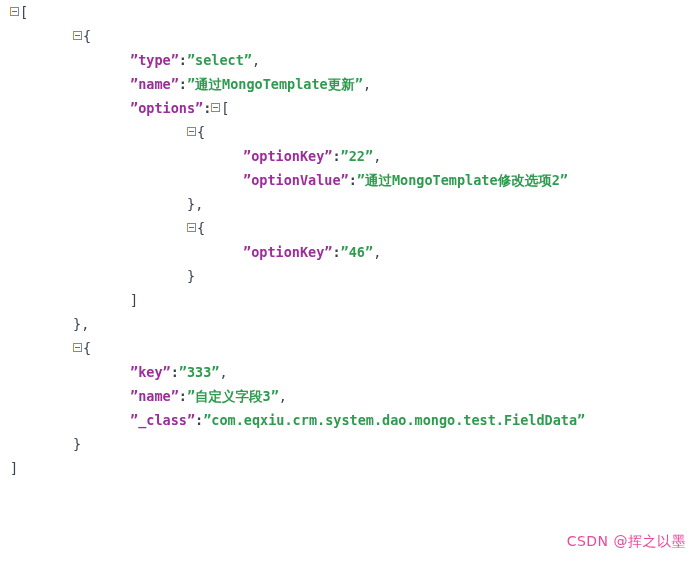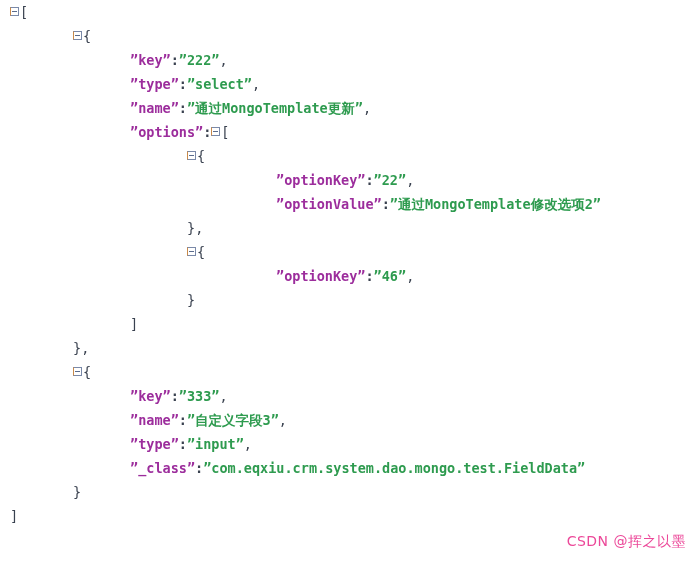--- a/index.html
+++ b/index.html
@@ -33,21 +33,21 @@
     font-size: 13.5px;
     letter-spacing: 0px;
     display: block;
   }
 
   
   .ind-0 { padding-left: 10px; }
   .ind-1 { padding-left: 73px; }
   .ind-2 { padding-left: 130px; }
   .ind-3 { padding-left: 187px; }
-  .ind-4 { padding-left: 243px; margin-left: 33px; }
+  .ind-4 { padding-left: 243px; }
 
   .toggle-box {
     display: inline-block;
     width: 9px;
     height: 9px;
     border: 1px solid #7a89a8;
     border-left: 1px solid #c98a4a;
     background: #ffffff;
     position: relative;
     vertical-align: 1px;
@@ -92,35 +92,33 @@
     user-select: none;
     white-space: nowrap;
   }
 </style>
 </head>
 <body>
 
 <div id="json-viewer">
     <div class="json-line ind-0"><span class="toggle-box"></span><span class="punc">[</span></div>
     <div class="json-line ind-1"><span class="toggle-box"></span><span class="punc">{</span></div>
-    <div class="json-line ind-2"><span class="jkey">”</span><span class="jkey">key</span><span class="jkey">”</span><span class="jcolon">:</span><span class="jval">”</span><span class="jval">222</span><span class="jval">”</span><span class="punc">,</span></div>
     <div class="json-line ind-2"><span class="jkey">”</span><span class="jkey">type</span><span class="jkey">”</span><span class="jcolon">:</span><span class="jval">”</span><span class="jval">select</span><span class="jval">”</span><span class="punc">,</span></div>
     <div class="json-line ind-2"><span class="jkey">”</span><span class="jkey">name</span><span class="jkey">”</span><span class="jcolon">:</span><span class="jval">”</span><span class="jval">通过MongoTemplate更新</span><span class="jval">”</span><span class="punc">,</span></div>
     <div class="json-line ind-2"><span class="jkey">”</span><span class="jkey">options</span><span class="jkey">”</span><span class="jcolon">:</span><span class="toggle-box"></span><span class="punc">[</span></div>
     <div class="json-line ind-3"><span class="toggle-box"></span><span class="punc">{</span></div>
     <div class="json-line ind-4"><span class="jkey">”</span><span class="jkey">optionKey</span><span class="jkey">”</span><span class="jcolon">:</span><span class="jval">”</span><span class="jval">22</span><span class="jval">”</span><span class="punc">,</span></div>
     <div class="json-line ind-4"><span class="jkey">”</span><span class="jkey">optionValue</span><span class="jkey">”</span><span class="jcolon">:</span><span class="jval">”</span><span class="jval">通过MongoTemplate修改选项2</span><span class="jval">”</span></div>
     <div class="json-line ind-3"><span class="punc">},</span></div>
     <div class="json-line ind-3"><span class="toggle-box"></span><span class="punc">{</span></div>
     <div class="json-line ind-4"><span class="jkey">”</span><span class="jkey">optionKey</span><span class="jkey">”</span><span class="jcolon">:</span><span class="jval">”</span><span class="jval">46</span><span class="jval">”</span><span class="punc">,</span></div>
     <div class="json-line ind-3"><span class="punc">}</span></div>
     <div class="json-line ind-2"><span class="punc">]</span></div>
     <div class="json-line ind-1"><span class="punc">},</span></div>
     <div class="json-line ind-1"><span class="toggle-box"></span><span class="punc">{</span></div>
     <div class="json-line ind-2"><span class="jkey">”</span><span class="jkey">key</span><span class="jkey">”</span><span class="jcolon">:</span><span class="jval">”</span><span class="jval">333</span><span class="jval">”</span><span class="punc">,</span></div>
     <div class="json-line ind-2"><span class="jkey">”</span><span class="jkey">name</span><span class="jkey">”</span><span class="jcolon">:</span><span class="jval">”</span><span class="jval">自定义字段3</span><span class="jval">”</span><span class="punc">,</span></div>
-    <div class="json-line ind-2"><span class="jkey">”</span><span class="jkey">type</span><span class="jkey">”</span><span class="jcolon">:</span><span class="jval">”</span><span class="jval">input</span><span class="jval">”</span><span class="punc">,</span></div>
     <div class="json-line ind-2"><span class="jkey">”</span><span class="jkey">_class</span><span class="jkey">”</span><span class="jcolon">:</span><span class="jval">”</span><span class="jval">com.eqxiu.crm.system.dao.mongo.test.FieldData</span><span class="jval">”</span></div>
     <div class="json-line ind-1"><span class="punc">}</span></div>
     <div class="json-line ind-0"><span class="punc">]</span></div>
   </div>
 
 <div id="watermark">CSDN @挥之以墨</div>
 
 </body></html>

